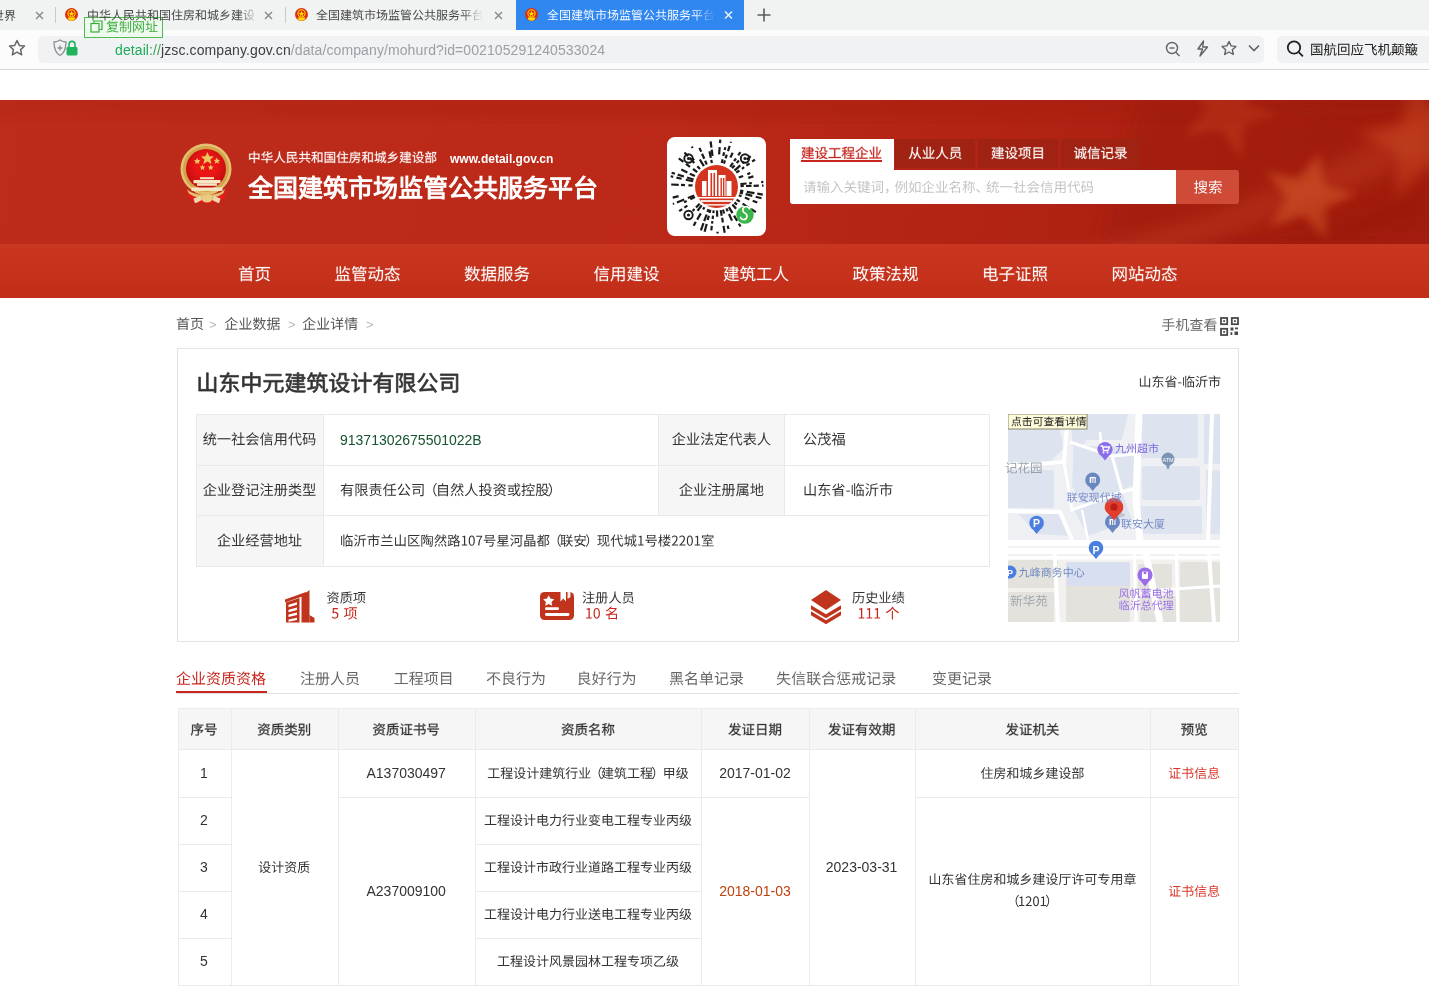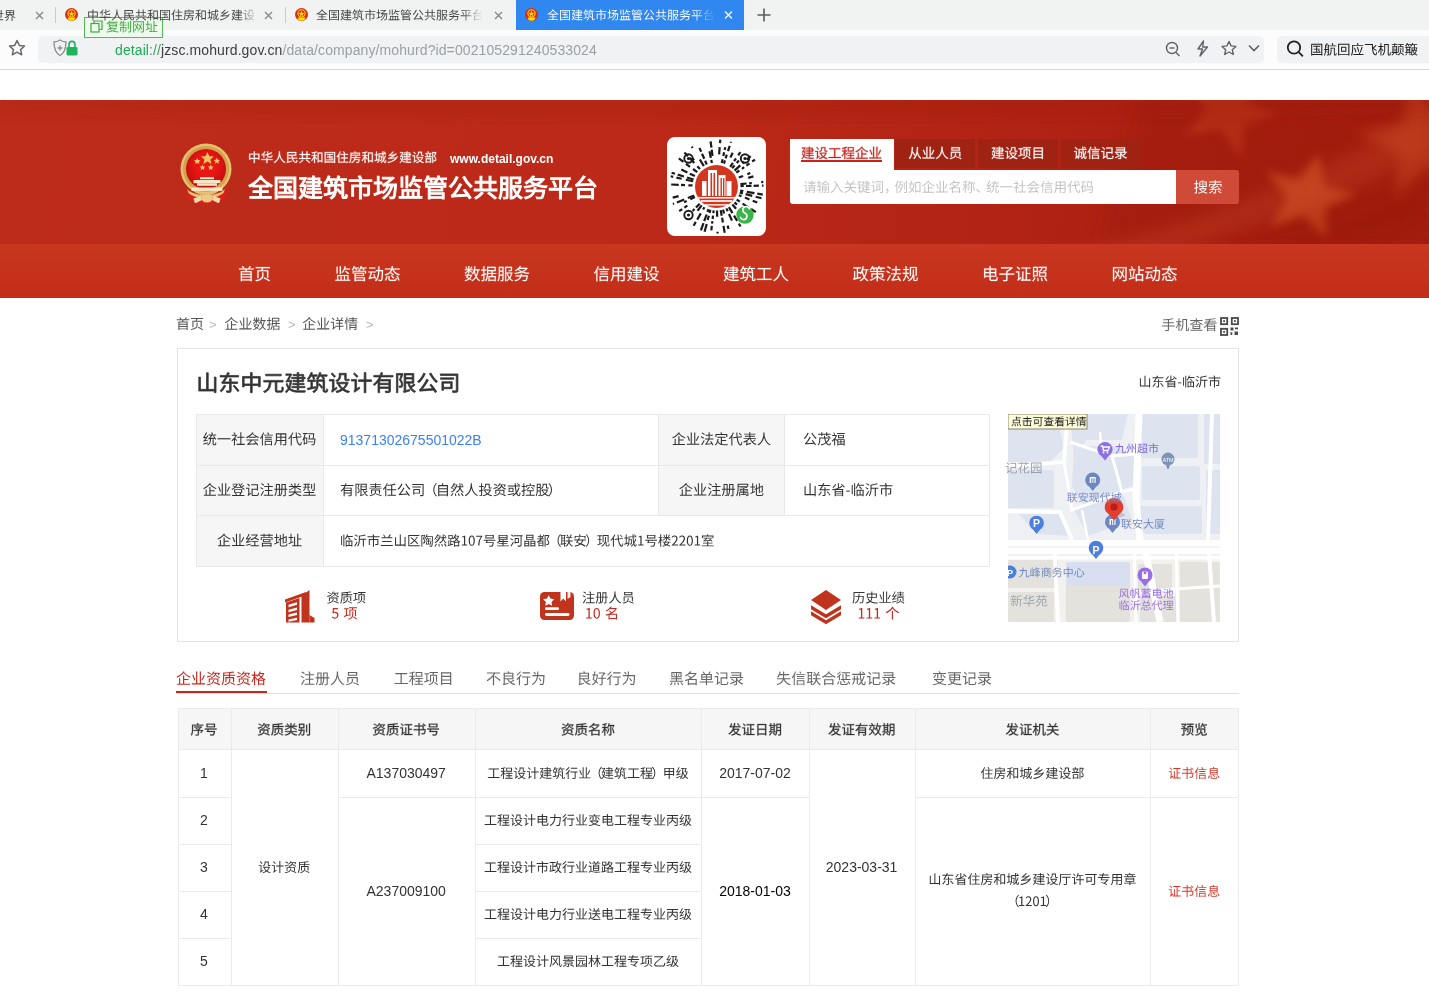--- a/index.html
+++ b/index.html
@@ -16,21 +16,21 @@
 #nav{position:absolute;left:0;top:244px;width:1429px;height:54px;background:linear-gradient(180deg,#c93720,#c22d18)}
 .stab{position:absolute;top:139px;height:29px;background:#9f2213}
 #stab1{position:absolute;left:789.6px;top:139px;width:104px;height:32px;background:#fff}
 #sinput{position:absolute;left:789.6px;top:170px;width:386px;height:33.5px;background:#fff;border-radius:0 0 0 3px}
 #sbtn{position:absolute;left:1175.6px;top:170px;width:63px;height:33.5px;background:#d04a38;border-radius:0 3px 3px 0}
 #tabunderline{position:absolute;left:801px;top:160px;width:81px;height:2px;background:#c7261e}
 .crumbsep{position:absolute;top:317px;font-size:13px;color:#b8b8b8;z-index:41}
 #panel{position:absolute;left:177px;top:348px;width:1061.5px;height:294px;border:1px solid #e4e4e4}
 .cell{position:absolute;border:1px solid #e9e9e9}
 .lbl{background:#f6f6f6}
-.t{position:absolute;z-index:41;color:#3b82f6}
+.t{position:absolute;z-index:41;color:#14532d}
 #t2line{position:absolute;left:177px;top:693px;width:1061.5px;height:1px;background:#e0e0e0}
 #t2red{position:absolute;left:176px;top:691px;width:90.7px;height:2px;background:#c7261e}
 .vline{position:absolute;width:1px;background:#ebebeb;z-index:5}
 .hline{position:absolute;height:1px;background:#ebebeb;z-index:5}
 #thead-bg{position:absolute;left:177.5px;top:708px;width:1060.5px;height:41px;background:#f6f6f6}
 #tooltip{position:absolute;left:84px;top:17px;width:79px;height:21px;background:#eefaee;border:1px solid #54b854}
 .fade{position:absolute;top:0;height:30px;width:26px;z-index:45}
 </style></head><body>
 <div id="tabbar"></div>
 <div class="tabsep" style="left:55px"></div>
@@ -83,21 +83,21 @@
       <path d="M1169.5 48 h5"></path>
 <path d="M1203.5 41 l-5.5 8 h4.5 l-2.5 7 7.5 -9 h-4.8z" stroke-linejoin="round"></path>
 <path d="M1229 41.5 l2.1 4.4 4.8.5 -3.6 3.3 1 4.8 -4.3-2.5 -4.3 2.5 1-4.8 -3.6-3.3 4.8-.5z" stroke-linejoin="round"></path>
 <path d="M1249 45.5 l5 5 5-5" stroke-width="1.6"></path>
 </g>
 <g stroke="#202124" stroke-width="1.8" fill="none">
       <circle cx="1294" cy="47.5" r="6.2"></circle>
       <path d="M1298.7 52.2 l4.2 4.2"></path>
     </g>
 </svg>
-<div id="urltext"><span style="color:#1dad57">detail</span><span style="color:#43a05c">://</span><span style="color:#3c4043">jzsc.mohurd.gov.cn</span><span style="color:#9aa0a6">/data/company/mohurd?id=002105291240533024</span></div>
+<div id="urltext"><span style="color:#1dad57">detail</span><span style="color:#43a05c">://</span><span style="color:#3c4043">jzsc.company.gov.cn</span><span style="color:#9aa0a6">/data/company/mohurd?id=002105291240533024</span></div>
 <div id="tooltip"></div>
 <svg class="abs" style="left:90px;top:20px" width="13" height="13" viewBox="0 0 13 13">
 <rect x="1" y="3.5" width="8" height="8.5" fill="none" stroke="#3cab3c" stroke-width="1.2"></rect>
 <path d="M4 3.5 v-2.5 h8 v8.5 h-2.5" fill="none" stroke="#3cab3c" stroke-width="1.2"></path>
 </svg>
 <div id="hdr"></div>
 <svg class="abs" style="left:0;top:100px" width="1429" height="198" viewBox="0 0 1429 198">
 <defs>
       <filter id="bl" x="-40%" y="-40%" width="180%" height="180%">
         <feGaussianBlur stdDeviation="5"></feGaussianBlur>
@@ -465,22 +465,22 @@
 <div class="hline" style="left:701.3px;top:797px;width:107.4px"></div>
 <div class="hline" style="left:914.5px;top:797px;width:235.8px"></div>
 <div class="hline" style="left:1150.3px;top:797px;width:87.7px"></div>
 <div class="t" style="left:144px;top:764.9px;width:120px;text-align:center;font-size:14px;color:#333">1</div>
 <div class="t" style="left:144px;top:811.9px;width:120px;text-align:center;font-size:14px;color:#333">2</div>
 <div class="t" style="left:144px;top:858.9px;width:120px;text-align:center;font-size:14px;color:#333">3</div>
 <div class="t" style="left:144px;top:905.9px;width:120px;text-align:center;font-size:14px;color:#333">4</div>
 <div class="t" style="left:144px;top:952.9px;width:120px;text-align:center;font-size:14px;color:#333">5</div>
 <div class="t" style="left:346.2px;top:764.9px;width:120px;text-align:center;font-size:14px;color:#333">A137030497</div>
 <div class="t" style="left:346.2px;top:882.9px;width:120px;text-align:center;font-size:14px;color:#333">A237009100</div>
-<div class="t" style="left:695px;top:764.9px;width:120px;text-align:center;font-size:14px;color:#333">2017-07-02</div>
-<div class="t" style="left:695px;top:882.9px;width:120px;text-align:center;font-size:14px;color:#000000">2018-01-03</div>
+<div class="t" style="left:695px;top:764.9px;width:120px;text-align:center;font-size:14px;color:#333">2017-01-02</div>
+<div class="t" style="left:695px;top:882.9px;width:120px;text-align:center;font-size:14px;color:#c2410c">2018-01-03</div>
 <div class="t" style="left:801.6px;top:858.9px;width:120px;text-align:center;font-size:14px;color:#333">2023-03-31</div>
 <svg class="tl" width="1429" height="996" viewBox="0 0 1429 996">
     <defs>
       <path id="u2d" d="M46 245H302V315H46Z"></path>
       <path id="u30" d="M278 -13C417 -13 506 113 506 369C506 623 417 746 278 746C138 746 50 623 50 369C50 113 138 -13 278 -13ZM278 61C195 61 138 154 138 369C138 583 195 674 278 674C361 674 418 583 418 369C418 154 361 61 278 61Z"></path>
       <path id="u31" d="M88 0H490V76H343V733H273C233 710 186 693 121 681V623H252V76H88Z"></path>
       <path id="u32" d="M44 0H505V79H302C265 79 220 75 182 72C354 235 470 384 470 531C470 661 387 746 256 746C163 746 99 704 40 639L93 587C134 636 185 672 245 672C336 672 380 611 380 527C380 401 274 255 44 54Z"></path>
       <path id="u35" d="M262 -13C385 -13 502 78 502 238C502 400 402 472 281 472C237 472 204 461 171 443L190 655H466V733H110L86 391L135 360C177 388 208 403 257 403C349 403 409 341 409 236C409 129 340 63 253 63C168 63 114 102 73 144L27 84C77 35 147 -13 262 -13Z"></path>
       <path id="u37" d="M198 0H293C305 287 336 458 508 678V733H49V655H405C261 455 211 278 198 0Z"></path>
       <path id="u3001" d="M273 -56 341 2C279 75 189 166 117 224L52 167C123 109 209 23 273 -56Z"></path>

